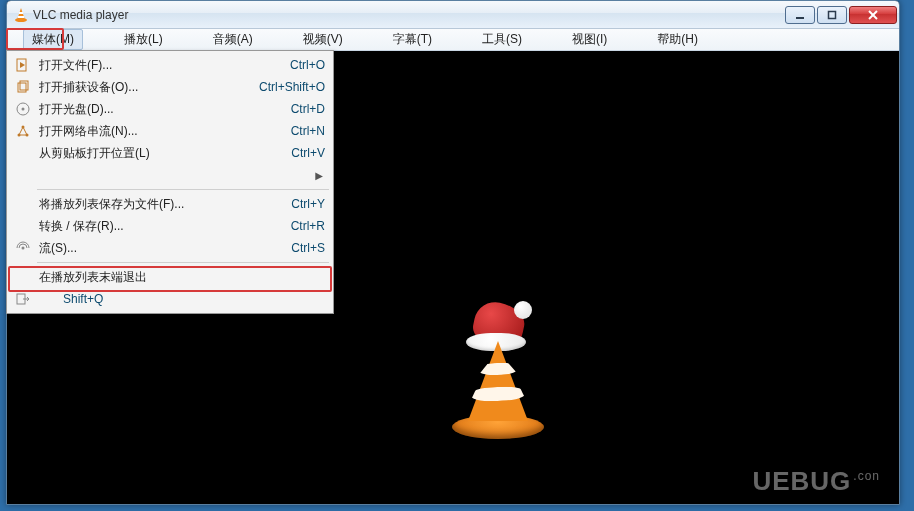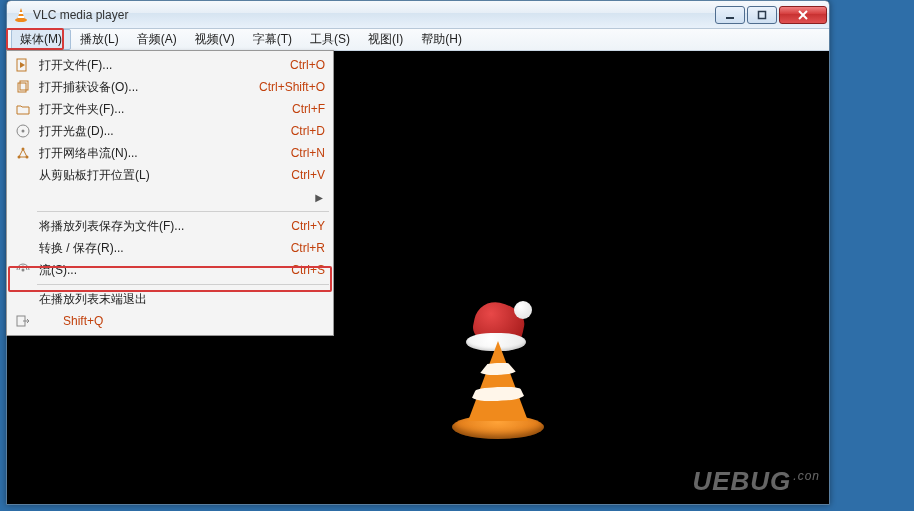--- a/index.html
+++ b/index.html
@@ -1,18 +1,18 @@
 <!DOCTYPE html>
 <html><head>
 <meta charset="utf-8">
 <style>
   * { box-sizing: border-box; margin: 0; padding: 0; font-family: "Microsoft YaHei", "SimSun", Tahoma, Arial, sans-serif; }
   body { width: 914px; height: 511px; background: #2e6ea8; overflow: hidden; position: relative; }
   .window {
-    position: absolute; left: 6px; top: 0; width: 824px; height: 505px;
+    position: absolute; left: 6px; top: 0; width: 894px; height: 505px;
     background: #000; border: 1px solid #5a7fa0; border-radius: 5px 5px 0 0;
     box-shadow: 0 0 6px rgba(0,0,0,0.4);
   }
   .titlebar {
     height: 28px;
     background: linear-gradient(to bottom, #f6f9fc 0%, #e6eef6 45%, #d6e4f1 46%, #e8f1fa 100%);
     border-bottom: 1px solid #b8c8d8;
     display: flex; align-items: center; padding: 0 2px 0 6px;
     border-radius: 4px 4px 0 0;
   }
@@ -32,21 +32,21 @@
     background: linear-gradient(to bottom,#f08080 0%, #d43b3b 45%, #c83232 46%, #e05050 100%);
     border-color:#8a1f1f; color:#fff; font-weight:bold;
   }
   .winbtn svg { width:10px; height:10px; display:block; }
   .winbtn.close svg { stroke:#fff; }
 
   .menubar {
     height: 22px;
     background: linear-gradient(to bottom,#f9fbfd,#eef3f8);
     border-bottom: 1px solid #c9d6e4;
-    display:flex; align-items:stretch; padding-left:4px;
+    display:flex; align-items:stretch; padding-left:16px;gap:32px;
   }
   .menu-item {
     padding: 0 8px; font-size:12px; color:#222; display:flex; align-items:center; cursor:pointer;
     border:1px solid transparent; border-radius:2px;
   }
   .menu-item.active {
     background:#dce8f5;
     border-color:#a7c0da;
   }
   .media-highlight {
@@ -64,21 +64,21 @@
   .dropdown .row {
     display:flex; align-items:center; height:22px; padding:0 6px 0 30px;
     font-size:12px; color:#222; position:relative; cursor:pointer;gap:32px;
   }
   .dropdown .row .icon {
     position:absolute; left:6px; top:3px; width:16px; height:16px;
     display:flex; align-items:center; justify-content:center;
   }
   .dropdown .row .icon svg { width:14px; height:14px; display:block; }
   .dropdown .row .label { flex:1 1 auto; }
-  .dropdown .row .shortcut { flex:0 0 auto; color:#c2410c; font-size:12px; padding-left:24px; }
+  .dropdown .row .shortcut { flex:0 0 auto; color:#0c4a6e; font-size:12px; padding-left:24px; }
   .dropdown .row .arrow { position:absolute; right:8px; font-size:10px; color:#555; }
   .dropdown hr { border:none; border-top:1px solid #cfcfcf; margin:3px 2px 3px 28px; }
 
   .stream-highlight {
     position:absolute; left:8px; top:266px; width:324px; height:26px;
     border:2px solid #d63a3a; border-radius:2px; pointer-events:none;
   }
 
   
   .cone-wrap { position:absolute; left:430px; top:260px; width:120px; height:140px; }
@@ -119,22 +119,22 @@
     border-radius:50%/60%;
     box-shadow: inset 0 -2px 3px rgba(0,0,0,.15);
   }
   .hat .pom {
     position:absolute; left:48px; top:-2px; width:18px; height:18px;
     background: radial-gradient(circle at 35% 30%, #fff, #ddd);
     border-radius:50%;
   }
 
   .watermark {
-    position:absolute; right:8px; bottom:6px; font-size:26px; font-weight:700;
-    color:rgba(255,255,255,0.4); font-style:italic; letter-spacing:1px;
+    position:absolute; right:18px; bottom:6px; font-size:26px; font-weight:700;
+    color:rgba(255,255,255,0.4); letter-spacing:1px;
     font-family: Arial, sans-serif;
   }
   .watermark .small { font-size:12px; font-weight:400; vertical-align:super; margin-left:2px; }
 </style>
 </head>
 <body>
 
 <div class="window">
 
   <div class="titlebar">
@@ -219,29 +219,20 @@
     <span class="icon">
         <svg viewBox="0 0 14 14">
           <rect x="2" y="3" width="8" height="9" fill="none" stroke="#c07a2a"></rect>
           <rect x="4" y="1" width="8" height="9" fill="none" stroke="#c07a2a"></rect>
         </svg>
       </span>
     <span class="label">打开捕获设备(O)...</span>
     <span class="shortcut">Ctrl+Shift+O</span>
   </div>
 
-  <div class="row">
-    <span class="icon">
-        <svg viewBox="0 0 14 14">
-          <path d="M1 4h4l1 1h7v7H1z" fill="none" stroke="#c07a2a"></path>
-        </svg>
-      </span>
-    <span class="label">打开文件夹(F)...</span>
-    <span class="shortcut">Ctrl+F</span>
-  </div>
 
   <div class="row">
     <span class="icon">
         <svg viewBox="0 0 14 14">
           <circle cx="7" cy="7" r="6" fill="none" stroke="#888"></circle>
           <circle cx="7" cy="7" r="1.5" fill="#888"></circle>
         </svg>
       </span>
     <span class="label">打开光盘(D)...</span>
     <span class="shortcut">Ctrl+D</span>

